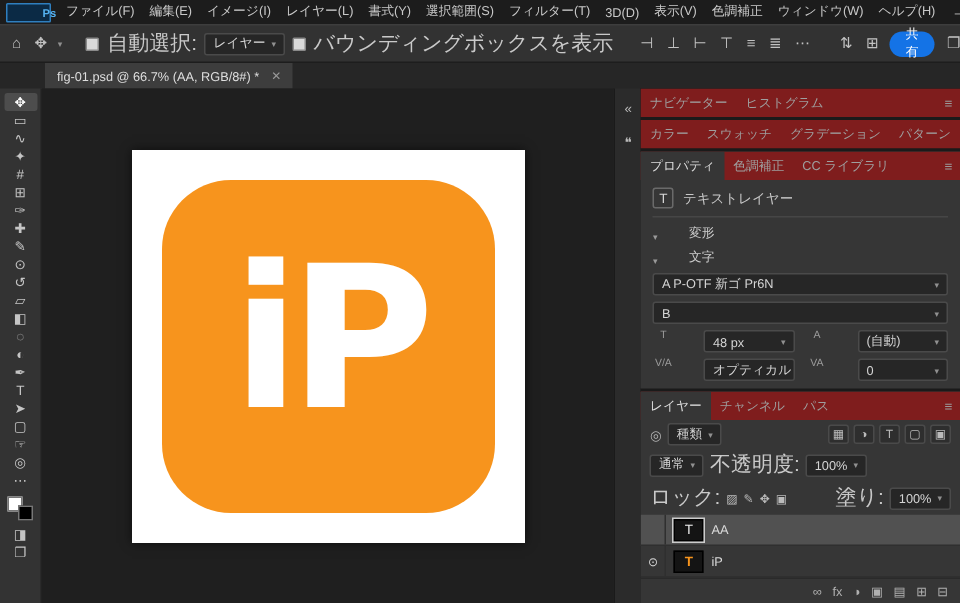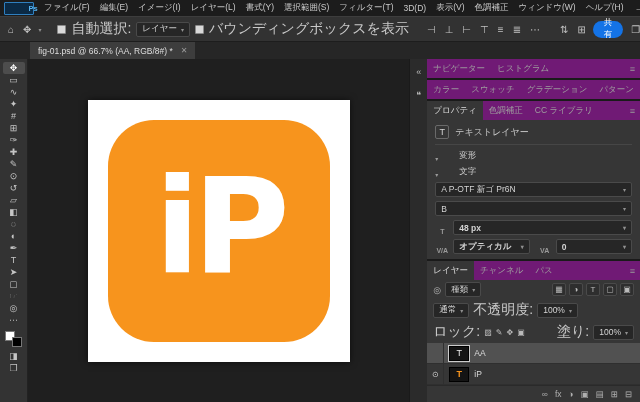--- a/index.html
+++ b/index.html
@@ -48,34 +48,34 @@
   .logo-square { width: 222px; height: 222px; background: #f7941d; border-radius: 46px; display: flex; align-items: center; justify-content: center; }
   .logo-text { font-family: "DejaVu Sans", sans-serif; font-weight: bold; font-size: 132px; color: #ffffff; letter-spacing: -7px; line-height: 1; transform: translateY(-5px); }
 
   .statusbar { flex: 0 0 18px; background: #262626; border-top: 1px solid #333; display: flex; align-items: center; gap: 10px; padding: 0 12px; font-size: 8.5px; color: #c9c9c9; }
   .status-chev { color: #9a9a9a; font-size: 8px; }
 
   
   .strip { flex: 0 0 18px; background: #2b2b2b; border-left: 1px solid #1a1a1a; display: flex; flex-direction: column; align-items: center; padding-top: 8px; gap: 13px; color: #b8b8b8; font-size: 9px; }
   .panels { flex: 0 0 194px; display: flex; flex-direction: column; gap: 2px; background: #1a1a1a; min-height: 0; }
   .panel { background: #363636; overflow: hidden; }
-  .panel-header { height: 19px; background: #701a75; display: flex; align-items: stretch; }
+  .panel-header { height: 19px; background: #7f1d1d; display: flex; align-items: stretch; }
   .ptab { display: flex; align-items: center; padding: 0 6px; font-size: 8.5px; color: #9f9f9f; white-space: nowrap; }
   .ptab.active { background: #363636; color: #dddddd; }
   .panel-menu { margin-left: auto; align-self: center; padding: 0 5px; color: #9a9a9a; font-size: 9px; }
 
   .props-content { padding: 5px 8px; display: flex; flex-direction: column; gap: 4px; }
   .type-row { display: flex; align-items: center; gap: 6px; }
   .t-icon { width: 14px; height: 14px; border: 1px solid #6a6a6a; border-radius: 2px; display: flex; align-items: center; justify-content: center; color: #d5d5d5; font-size: 9px; flex: 0 0 14px; }
   .h-divider { height: 1px; background: #464646; margin: 1px 0; }
   .sec-row { display: flex; align-items: flex-end; gap: 21px; color: #cccccc; font-size: 8.5px; }
   .sec-chev { font-size: 6px; color: #9a9a9a; }
   .wide-select { width: 100%; justify-content: space-between; }
   .two-col { display: flex; gap: 8px; align-items: center; }
-  .cell { flex: 1; display: flex; align-items: flex-end; gap: 4px; min-width: 0; font-weight: bold; }
+  .cell { flex: 1; display: flex; align-items: flex-start; gap: 20px; min-width: 0; }
   .mini-label { font-size: 7px; color: #9a9a9a; flex: 0 0 14px; text-align: center; white-space: nowrap; }
   .cell .select { flex: 1; justify-content: space-between; min-width: 0; overflow: hidden; }
 
   .layers-panel { flex: 1; display: flex; flex-direction: column; min-height: 0; }
   .lp-row { display: flex; align-items: center; gap: 4px; padding: 2px 6px; flex: 0 0 auto; }
   .search-icon { color: #b0b0b0; font-size: 9px; }
   .filter-icons { display: flex; gap: 3px; margin-left: auto; }
   .fi { width: 14px; height: 13px; border: 1px solid #4a4a4a; border-radius: 2px; background: #2e2e2e; display: flex; align-items: center; justify-content: center; font-size: 8px; color: #bbbbbb; }
   .lock-icons { display: flex; gap: 4px; }
   .li { font-size: 8px; color: #bbbbbb; }
@@ -253,20 +253,27 @@
             <span class="chev">▾</span>
           </div>
           <div class="two-col">
             <div class="cell">
               <span class="mini-label">T</span>
               <div class="select">
                 <span>48 px</span>
                 <span class="chev">▾</span>
               </div>
             </div>
+            <div class="cell">
+              <span class="mini-label">A</span>
+              <div class="select">
+                <span>(自動)</span>
+                <span class="chev">▾</span>
+              </div>
+            </div>
           </div>
           <div class="two-col">
             <div class="cell">
               <span class="mini-label">V/A</span>
               <div class="select">
                 <span>オプティカル</span>
                 <span class="chev">▾</span>
               </div>
             </div>
             <div class="cell">

